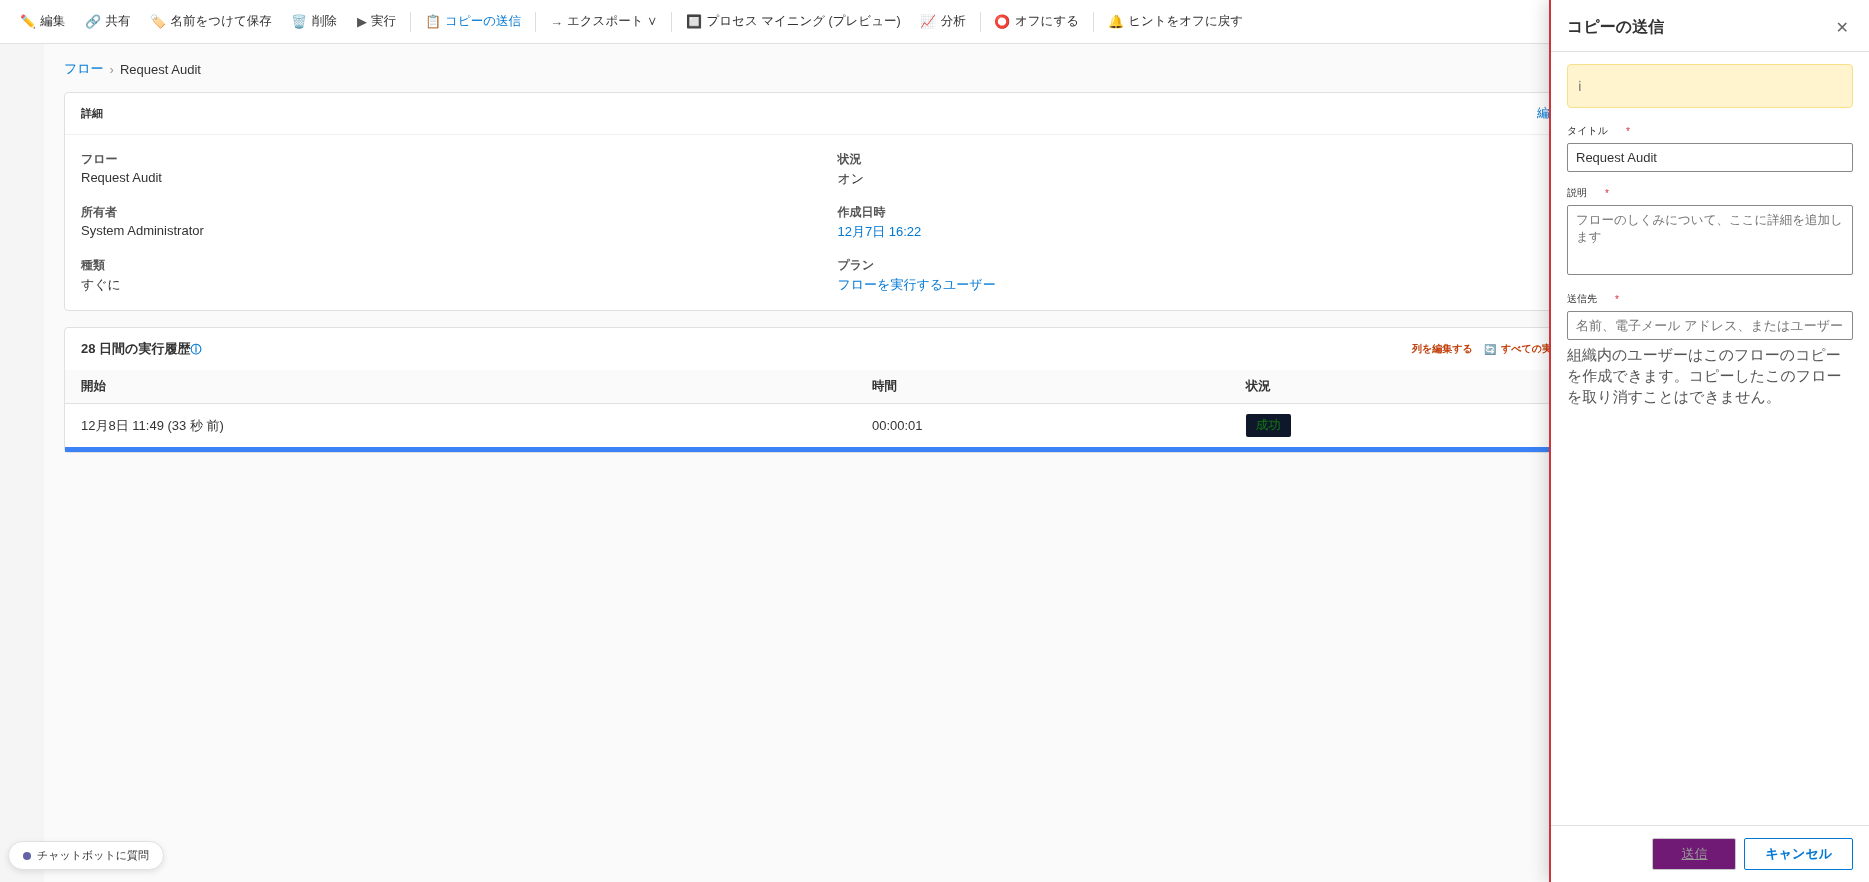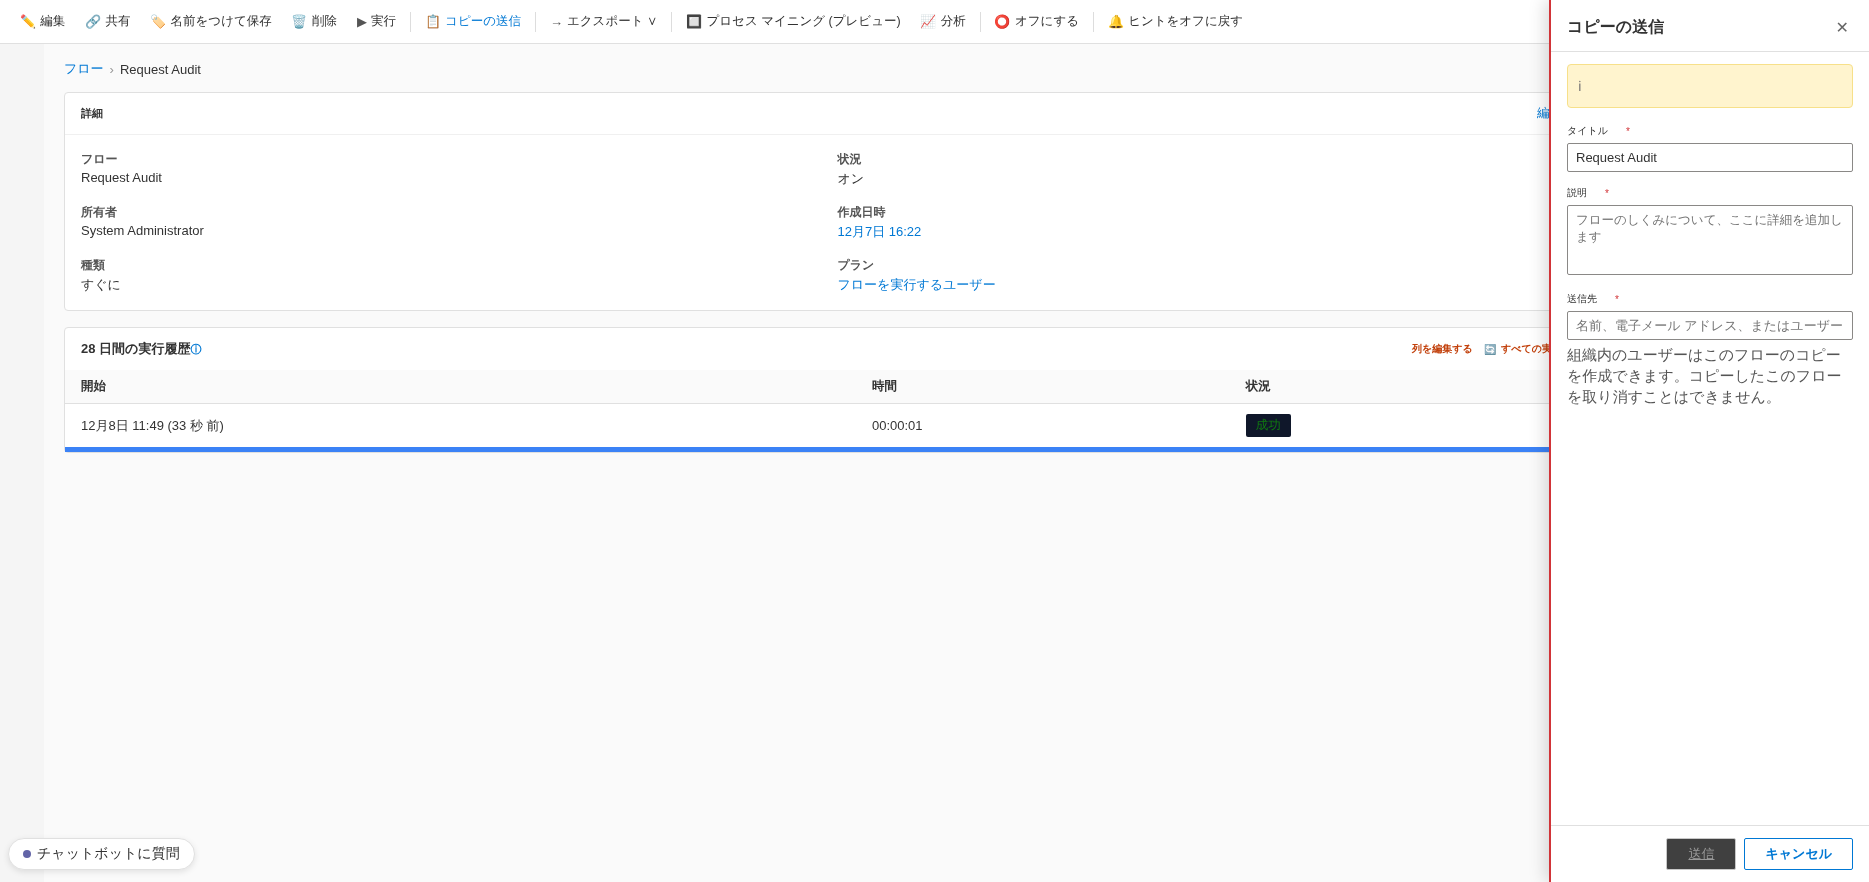--- a/index.html
+++ b/index.html
@@ -163,34 +163,34 @@
       padding: 6px 8px; font-size: 13px; color: #999;
       outline: none; font-family: inherit;
     }
     .recipient-hint { font-size: 15px; color: #555; margin-top: 4px; line-height: 1.4; }
 
     .panel-footer {
       display: flex; justify-content: flex-end; gap: 8px;
       padding: 12px 16px; border-top: 1px solid #e0e0e0;
     }
     .btn-send {
-      padding: 6px 21px; border: 1px solid #c8c8c8; background: #404040;
+      padding: 6px 28px; border: 1px solid #c8c8c8; background: #701a75;
       color: #999; font-size: 13px; border-radius: 2px; cursor: pointer; text-decoration: underline;
     }
     .btn-cancel {
       padding: 6px 20px; border: 1px solid #0078d4; background: #fff;
       color: #0078d4; font-size: 13px; border-radius: 2px; cursor: pointer;
       font-weight: 600;
     }
 
     
     .chatbot-btn {
       position: fixed; bottom: 12px; left: 8px;
       background: #fff; border: 1px solid #e0e0e0; border-radius: 20px;
-      padding: 6px 14px; font-size: 14px; color: #333;
+      padding: 6px 14px; font-size: 11px; color: #333;
       cursor: pointer; display: flex; align-items: center; gap: 6px;
       box-shadow: 0 2px 6px rgba(0,0,0,0.1);
     }
     .chatbot-dot { width: 8px; height: 8px; background: #6264a7; border-radius: 50%; }
 
     .info-icon { font-size: 11px; color: #0078d4; cursor: pointer; }
   </style>
 </head>
 <body>
 

